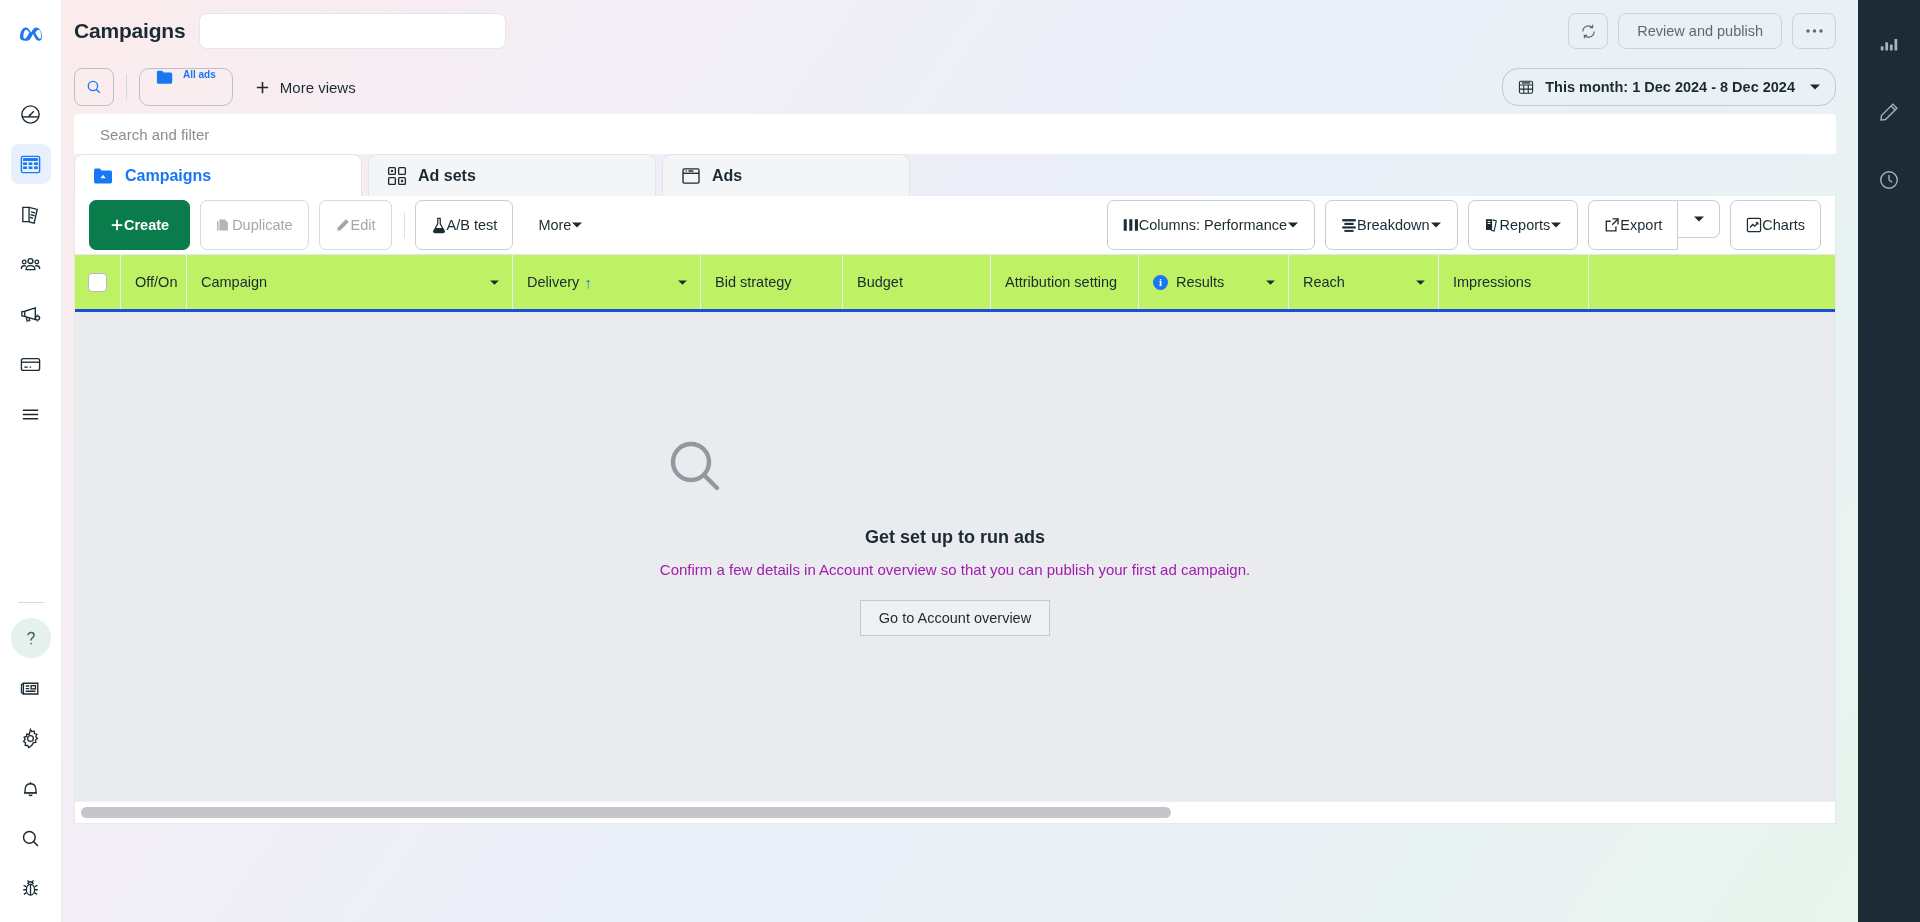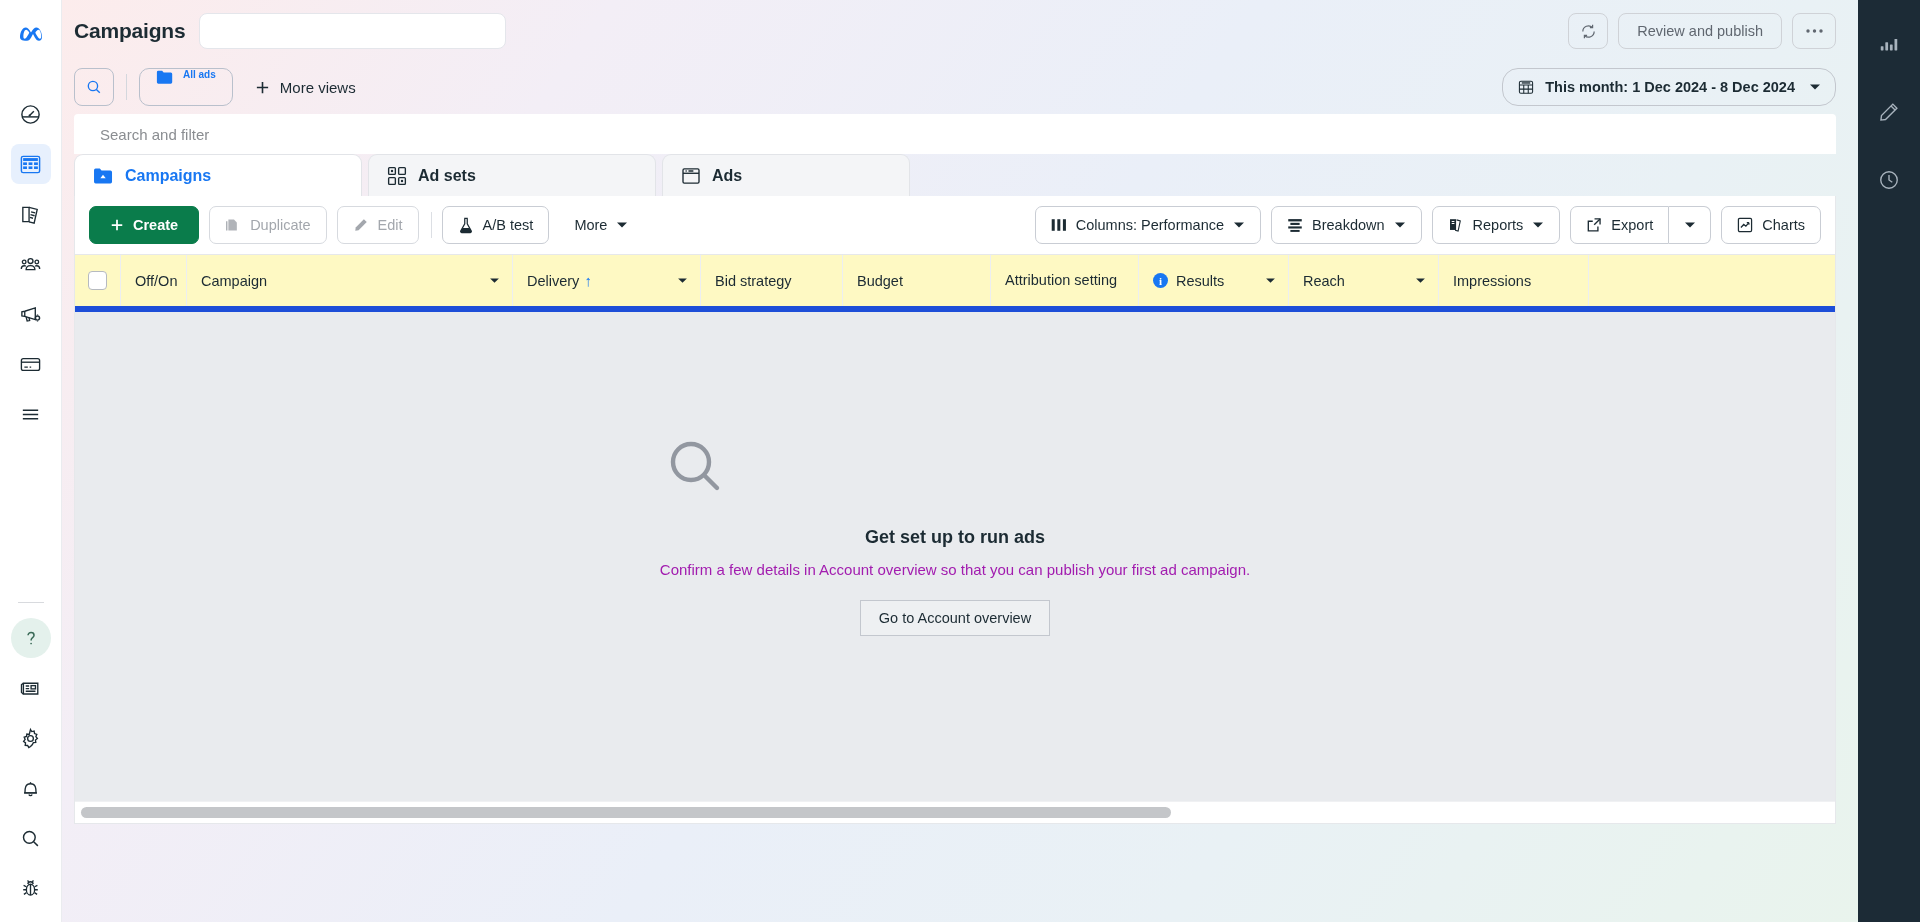--- a/index.html
+++ b/index.html
@@ -180,24 +180,24 @@
   }
 
   
   .toolbar {
     height: 58px;
     display: flex; align-items: center;
     padding: 0 14px;
     gap: 0;
   }
   .tb-btn {
-    height: 38px; padding: 0 15px;
+    height: 50px; padding: 0 15px;
     border: 1px solid #c9cdd4; border-radius: 7px;
     background: #fff; cursor: pointer;
-    display: flex; align-items: center; gap: 9px;
+    display: flex; align-items: center; 
     font-size: 14.5px; color: #1c2b33;
     font-family: "Liberation Sans", sans-serif;
     white-space: nowrap;
     margin-right: 10px;
   }
   .tb-btn.primary {
     background: #0a7c4b; border-color: #0a7c4b; color: #ffffff;
     font-weight: 700; padding: 0 20px;
   }
   .tb-btn.disabled { color: #a3a7ad; border-color: #d7dadf; }
@@ -211,22 +211,22 @@
     border: 1px solid #c9cdd4; border-left: none; border-radius: 0 7px 7px 0;
     background: #fff; cursor: pointer;
     display: flex; align-items: center; justify-content: center;
   }
 
   
   .thead {
     display: flex;
     height: 58px;
     border-top: 1px solid #e6e8eb;
-    border-bottom: 6px solid #1d4ed8;
-    background: #fef9c3;
+    border-bottom: 3px solid #1d4ed8;
+    background: #bef264;
     font-size: 14.5px; color: #1c2b33; font-weight: 400;
   }
   .th {
     display: flex; align-items: center;
     padding: 0 14px;
     border-right: 1px solid #eceef1;
     position: relative;
     white-space: nowrap;
     overflow: hidden;
   }

